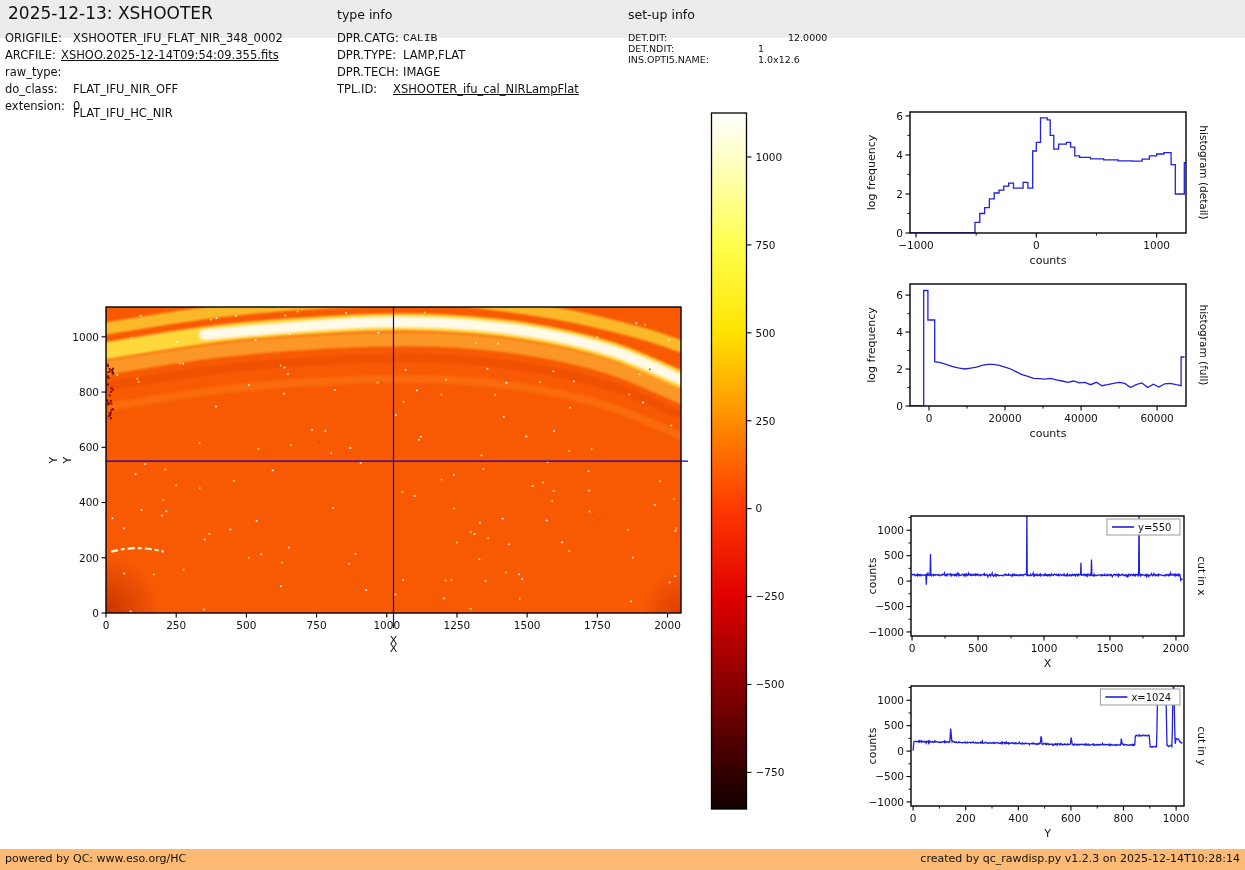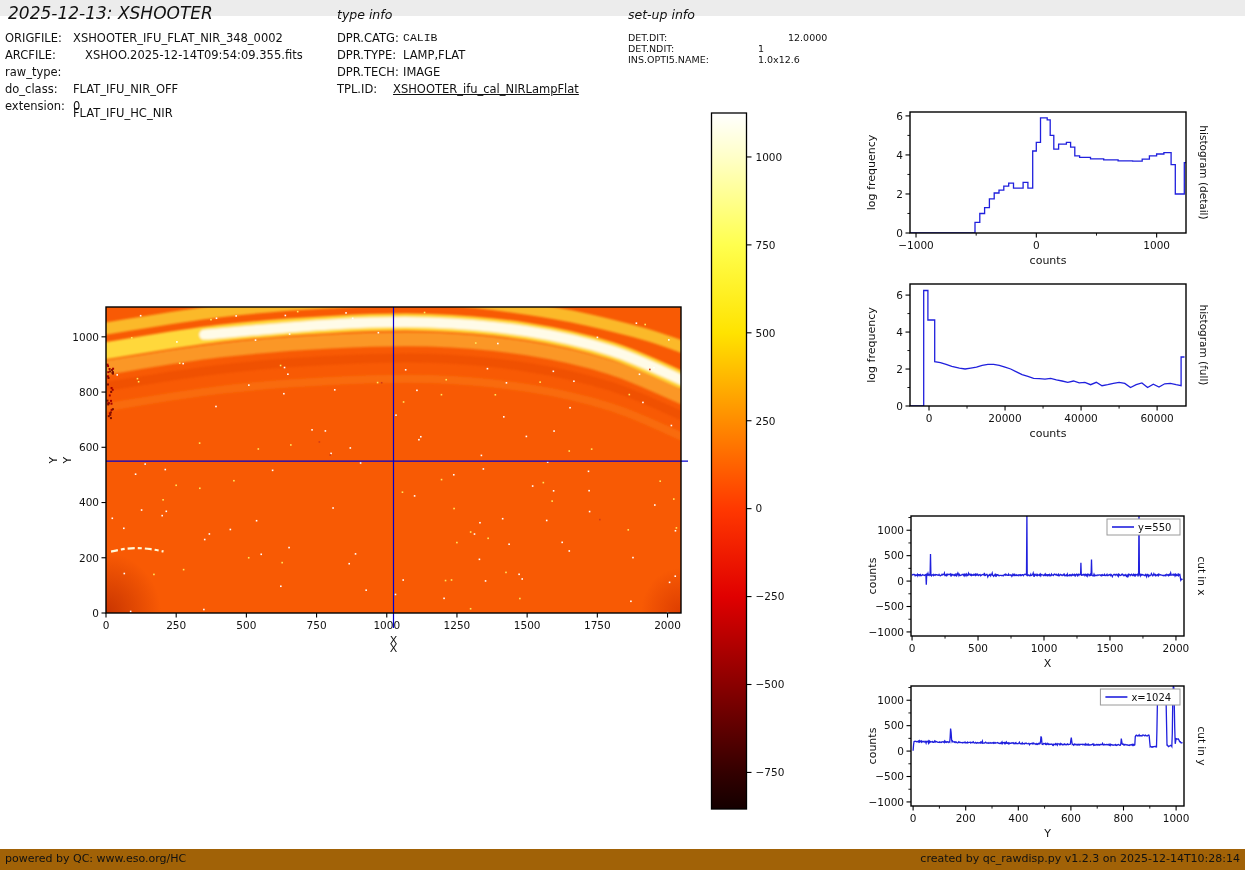--- a/index.html
+++ b/index.html
@@ -1,25 +1,25 @@
 <!DOCTYPE html>
 <html><head>
 <meta charset="utf-8">
 <style>
   html,body{margin:0;padding:0;background:#fff;}
   .page{position:relative;width:1245px;height:870px;background:#ffffff;overflow:hidden;
         font-family:"DejaVu Sans","Liberation Sans",sans-serif;color:#111;}
-  .topbar{position:absolute;left:0;top:0;width:1245px;height:16px;background:#ececec;font-style:italic;}
+  .topbar{position:absolute;left:0;top:0;width:1245px;height:38px;background:#ececec;}
   .title{position:absolute;left:8px;top:3px;font-size:17px;color:#111;white-space:nowrap;}
   .secthead{position:absolute;top:7px;font-size:12.5px;color:#111;white-space:nowrap;}
   .inforow{position:absolute;font-size:11.5px;white-space:nowrap;color:#111;}
   .inforow .lab{position:absolute;left:0;top:0;}
   .inforow .val{position:absolute;top:0;}
   .setuprow{font-size:9.5px;}
-  .bottombar{position:absolute;left:0;top:849px;width:1245px;height:21px;background:#a16207;}
+  .bottombar{position:absolute;left:0;top:849px;width:1245px;height:21px;background:#fdba74;}
   .footL{position:absolute;left:5px;top:3px;font-size:11px;}
   .footR{position:absolute;right:5px;top:3px;font-size:11px;}
   #plot-canvas{position:absolute;left:0;top:0;width:1245px;height:870px;}
   svg text{font-family:"DejaVu Sans","Liberation Sans",sans-serif;fill:#111;}
 </style>
 </head>
 <body>
 
 <div class="page">
 
@@ -29,21 +29,21 @@
     <span class="secthead" style="left:628px">set-up info</span>
   </div>
 
   <div id="file-info">
       <div class="inforow" style="left: 5px; top: 31px;">
         <span class="lab">ORIGFILE:</span>
         <span class="val" style="left: 68px;">XSHOOTER_IFU_FLAT_NIR_348_0002</span>
       </div>
       <div class="inforow" style="left: 5px; top: 48px;">
         <span class="lab">ARCFILE:</span>
-        <span class="val" style="left: 80px;">XSHOO.2025-12-14T09:54:09.355.fits</span>
+        <span class="val" style="left: 56px; text-decoration: underline;">XSHOO.2025-12-14T09:54:09.355.fits</span>
       </div>
       <div class="inforow" style="left: 5px; top: 65px;">
         <span class="lab">raw_type:</span>
         <span class="val" style="left: 68px; margin-top: 41px;">FLAT_IFU_HC_NIR</span>
       </div>
       <div class="inforow" style="left: 5px; top: 82px;">
         <span class="lab">do_class:</span>
         <span class="val" style="left: 68px; text-align: right;">FLAT_IFU_NIR_OFF</span>
       </div>
       <div class="inforow" style="left: 5px; top: 99px;">

